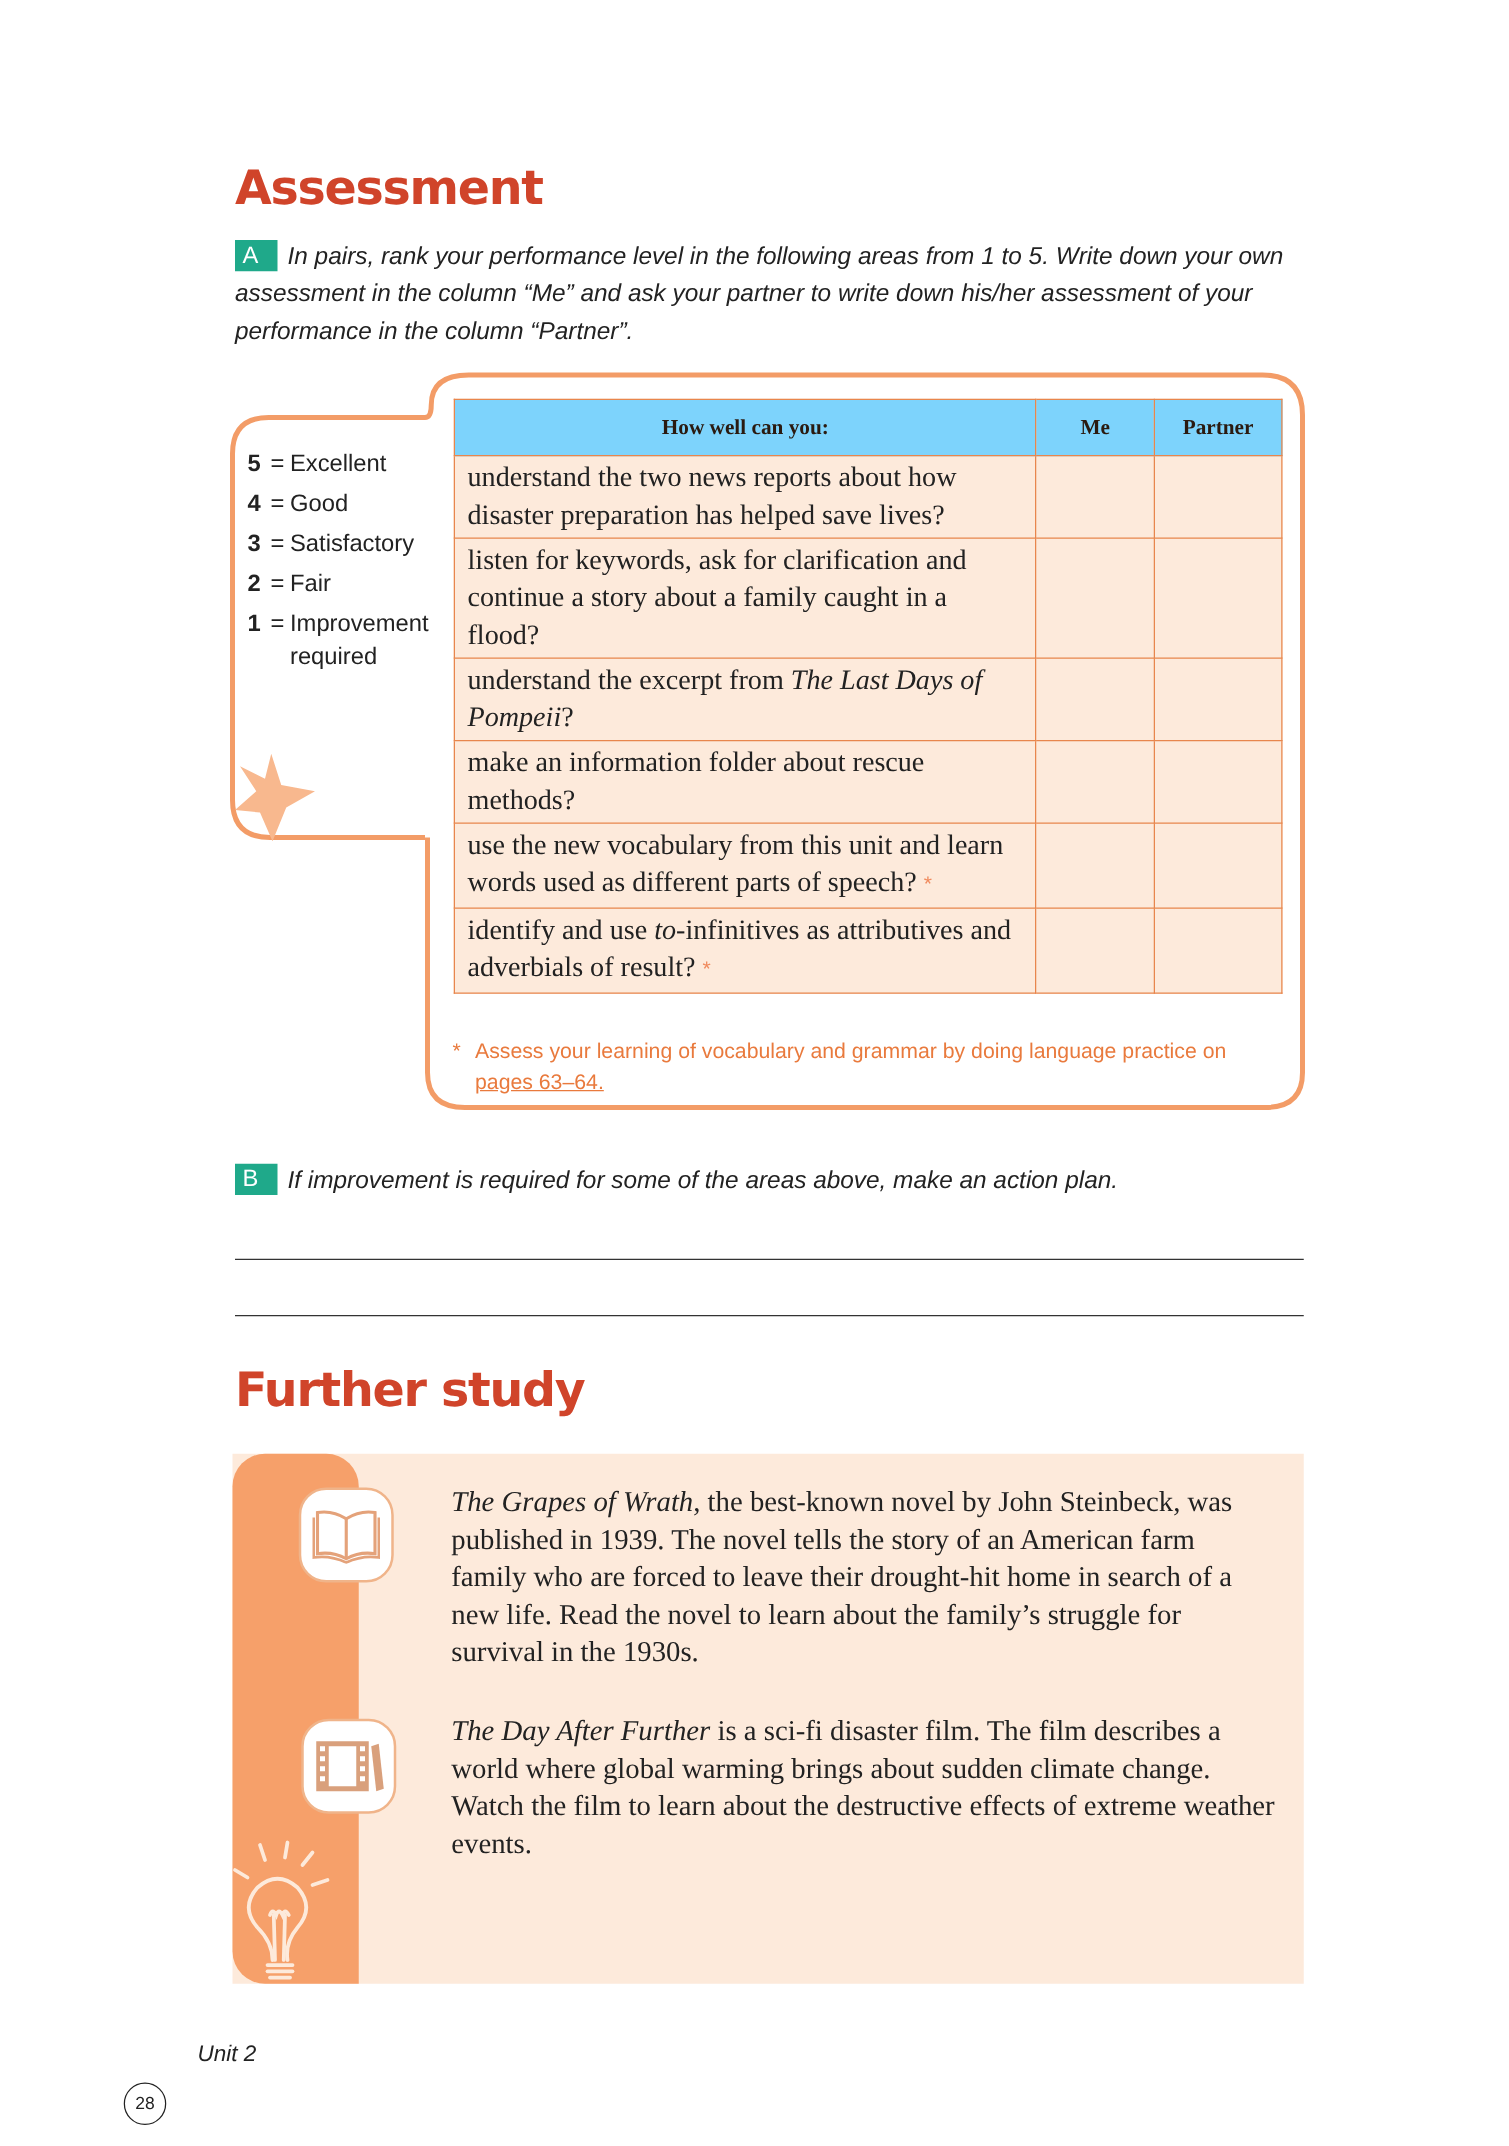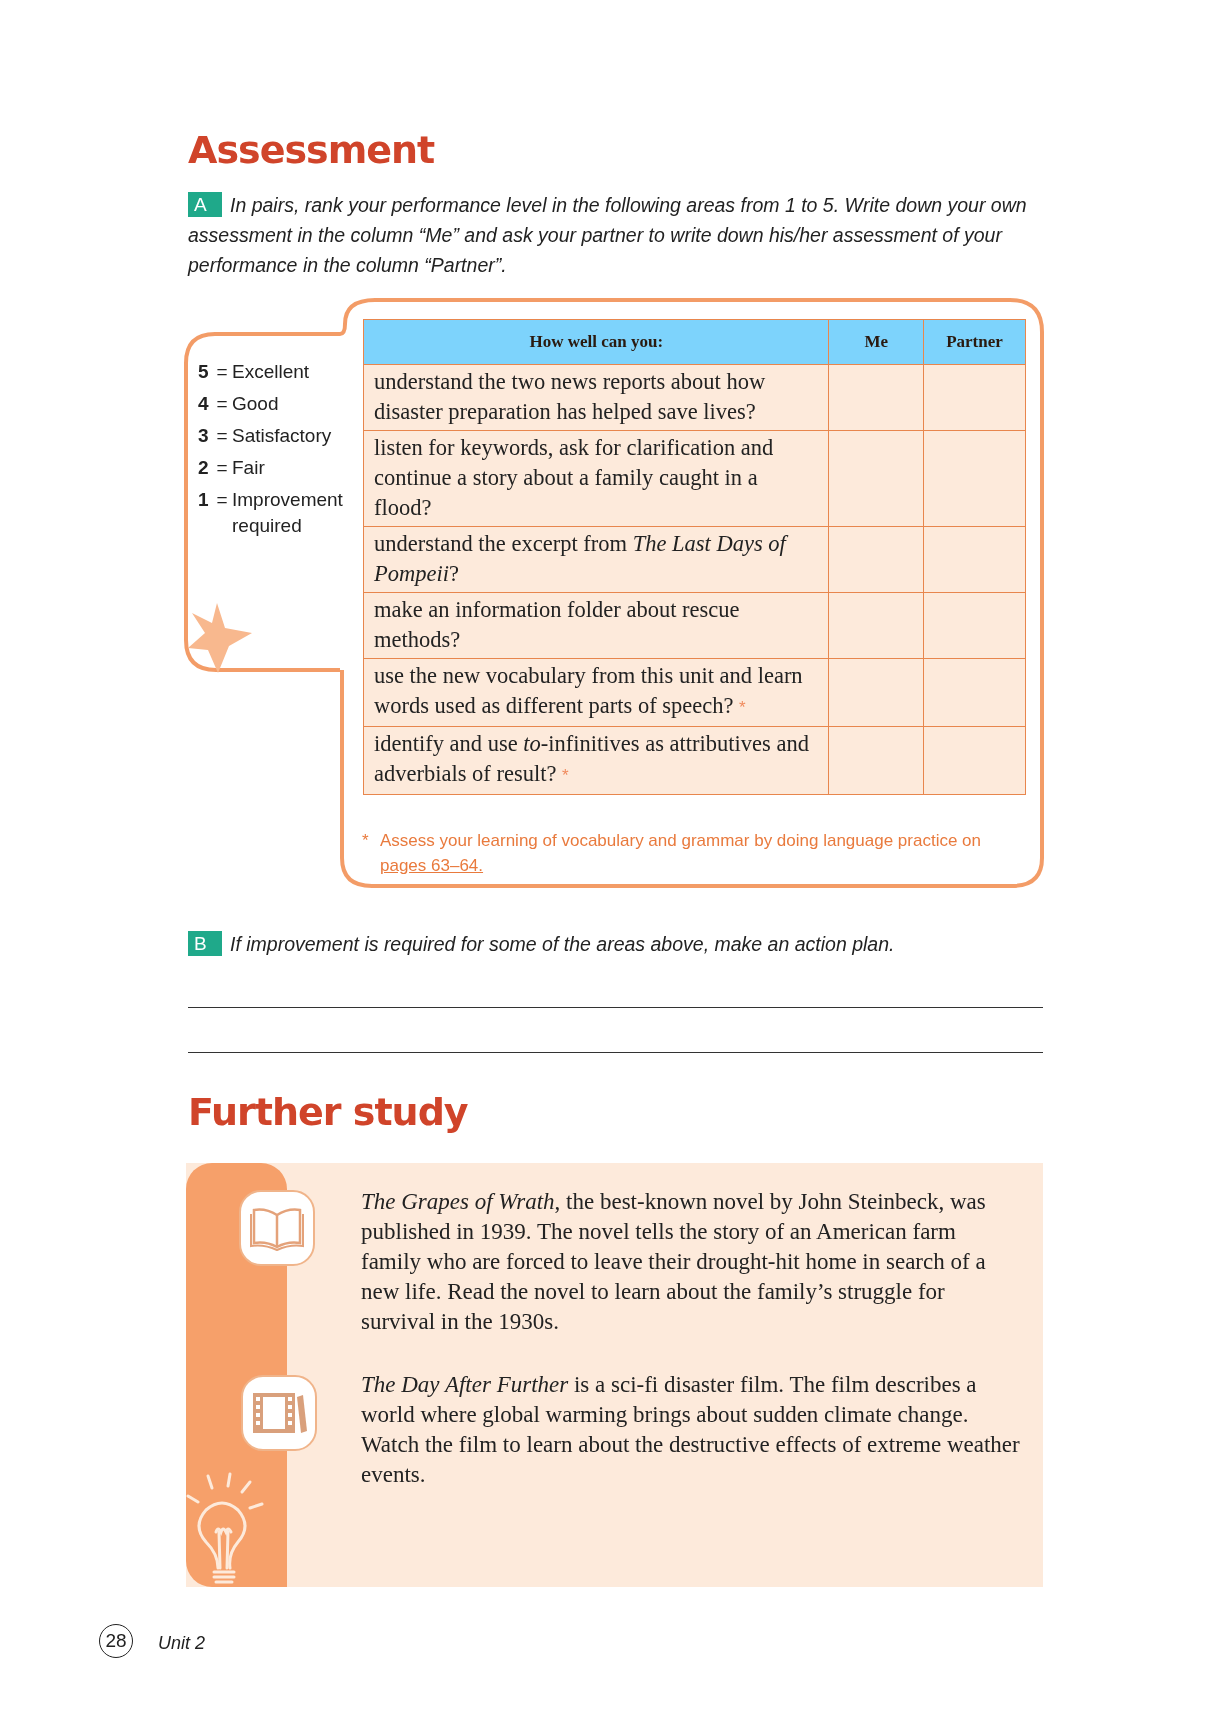--- a/index.html
+++ b/index.html
@@ -65,22 +65,22 @@
     #tile-book { left: 239px; top: 1190px; }
     #tile-film { left: 241px; top: 1375px; }
 
     .study-text { position: absolute; left: 361px; width: 660px; font-family: "Liberation Serif", serif;
       font-size: 23px; line-height: 30px; color: #222; }
     #study-1 { top: 1187px; }
     #study-2 { top: 1370px; }
 
     .bulb { position: absolute; left: 186px; top: 1470px; }
 
-    .page-num { position: absolute; left: 99px; top: 1624px; width: 34px; height: 34px; border: 1.5px solid #222;
-      border-radius: 50%; box-sizing: border-box; font-family: "Liberation Sans", sans-serif; font-size: 19px;
+    .page-num { position: absolute; left: 99px; top: 1666px; width: 34px; height: 34px; border: 1.5px solid #222;
+      border-radius: 50%; box-sizing: border-box; font-family: "Liberation Sans", sans-serif; font-size: 14px;
       text-align: center; line-height: 31px; color: #222; }
     .unit-label { position: absolute; left: 158px; top: 1633px; font-family: "Liberation Sans", sans-serif;
       font-size: 18px; color: #222; font-style: italic; }
   </style>
 </head>
 <body>
 
 <div class="page">
 
   <h1 class="heading" id="h-assessment">Assessment</h1>

